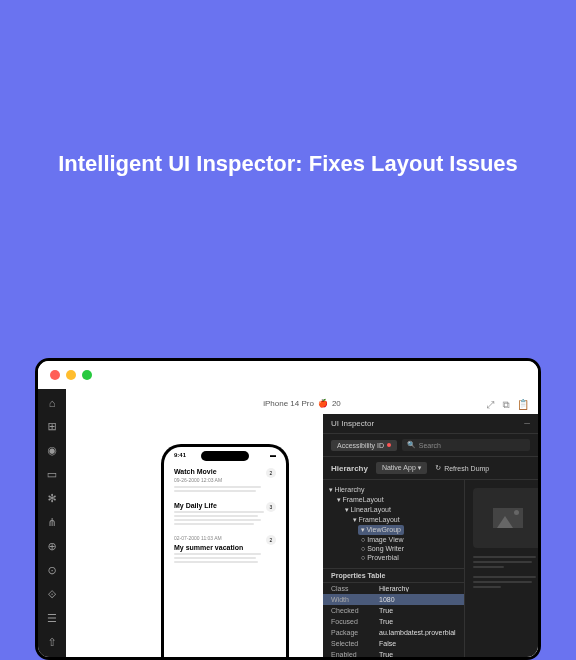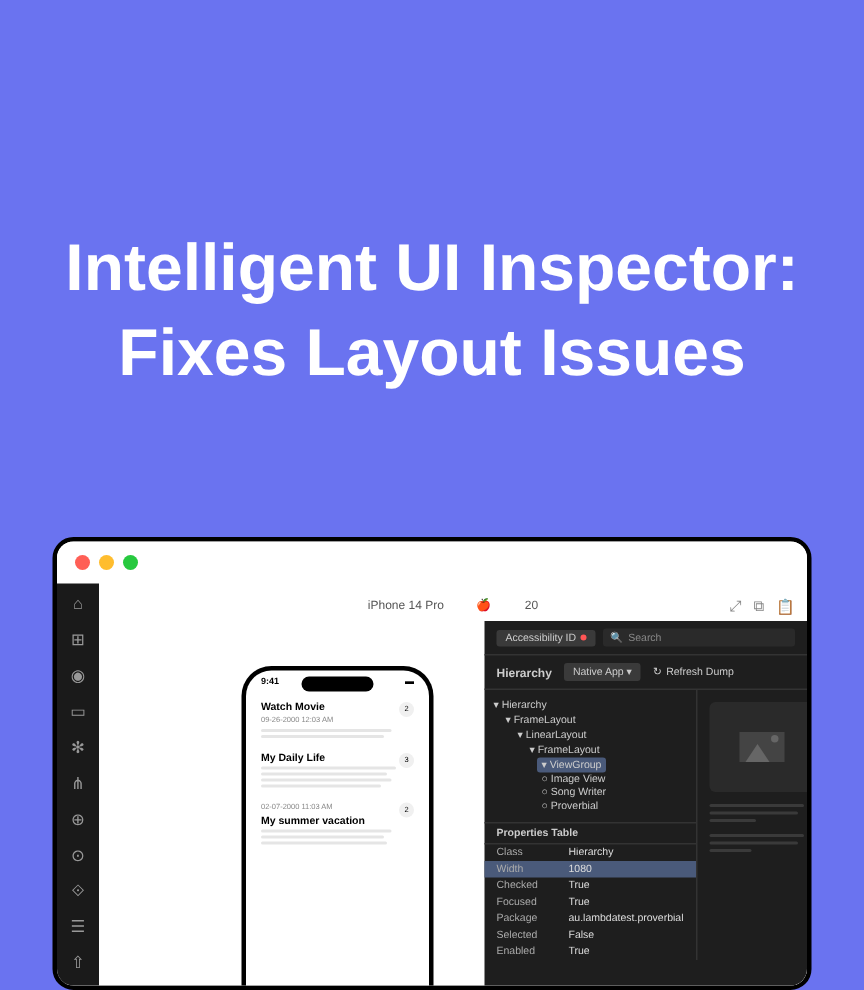--- a/index.html
+++ b/index.html
@@ -1,26 +1,26 @@
 <!DOCTYPE html>
 <html><head>
 <meta charset="utf-8">
 <style>
 *{margin:0;padding:0;box-sizing:border-box;font-family:-apple-system,BlinkMacSystemFont,'Segoe UI',sans-serif}
 body{width:576px;height:660px;background:#6a73f0;overflow:hidden;position:relative}
-.hero-title{color:#fff;font-size:44px;font-weight:700;text-align:center;padding:150px 30px 0;line-height:1.3}
+.hero-title{color:#fff;font-size:22px;font-weight:700;text-align:center;padding:150px 30px 0;line-height:1.3}
 .app-window{position:absolute;left:35px;top:358px;width:506px;height:302px;background:#fff;border:3px solid #000;border-radius:14px;overflow:hidden}
 .titlebar{height:28px;display:flex;align-items:center;padding-left:12px;gap:6px;background:#fff}
 .tl-dot{width:10px;height:10px;border-radius:50%}
 .tl-red{background:#ff5f56}.tl-yellow{background:#ffbd2e}.tl-green{background:#27c93f}
 .app-body{display:flex;height:calc(100% - 28px)}
 .sidebar{width:28px;background:#1a1a1a;display:flex;flex-direction:column;align-items:center;padding-top:8px;gap:11px}
 .sb-icon{color:#999;font-size:11px;cursor:pointer}
 .main-area{flex:1;background:#fff;position:relative}
-.device-info{position:absolute;top:10px;left:50%;transform:translateX(-50%);font-size:8px;color:#555;display:flex;align-items:center;gap:22px;white-space:nowrap}
+.device-info{position:absolute;top:10px;left:50%;transform:translateX(-50%);font-size:8px;color:#555;display:flex;align-items:center;gap:4px;white-space:nowrap}
 .top-icons{position:absolute;top:10px;right:8px;display:flex;gap:8px;font-size:10px;color:#888}
 .phone{position:absolute;left:95px;top:55px;width:128px;height:260px;background:#000;border-radius:20px;padding:3px}
 .phone-screen{width:100%;height:100%;background:#fff;border-radius:17px;overflow:hidden;position:relative}
 .notch{position:absolute;top:4px;left:50%;transform:translateX(-50%);width:48px;height:10px;background:#000;border-radius:6px}
 .status-bar{display:flex;justify-content:space-between;padding:5px 10px 2px;font-size:6px;font-weight:600}
 .note-list{padding:8px 10px}
 .note-item{margin-bottom:10px;position:relative}
 .note-title{font-size:7px;font-weight:600;margin-bottom:2px}
 .note-date{font-size:5px;color:#888;margin-bottom:3px}
 .note-line{height:2px;background:#e5e5e5;border-radius:1px;margin-bottom:2px}
@@ -121,20 +121,24 @@
               <div class="note-title">My summer vacation</div>
               <div class="note-line" style="width:85%"></div>
               <div class="note-line" style="width:80%"></div>
               <div class="note-line" style="width:82%"></div>
             </div>
           </div>
         </div>
       </div>
 
       <div class="inspector">
+        <div class="insp-header">
+          <span>UI Inspector</span>
+          <span class="insp-close">─</span>
+        </div>
         <div class="insp-search-row">
           <div class="acc-badge">
             <span>Accessibility ID</span>
             <span class="acc-dot"></span>
           </div>
           <div class="search-box">
             <span>🔍</span>
             <span>Search</span>
           </div>
         </div>

